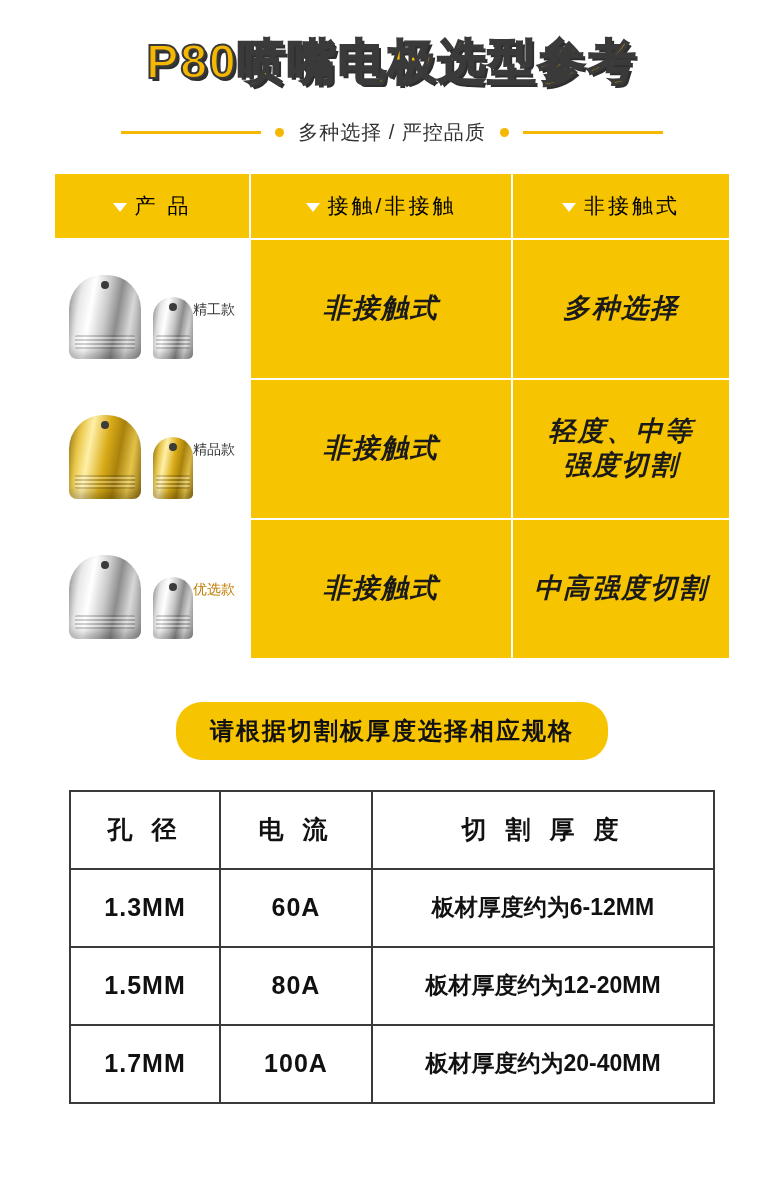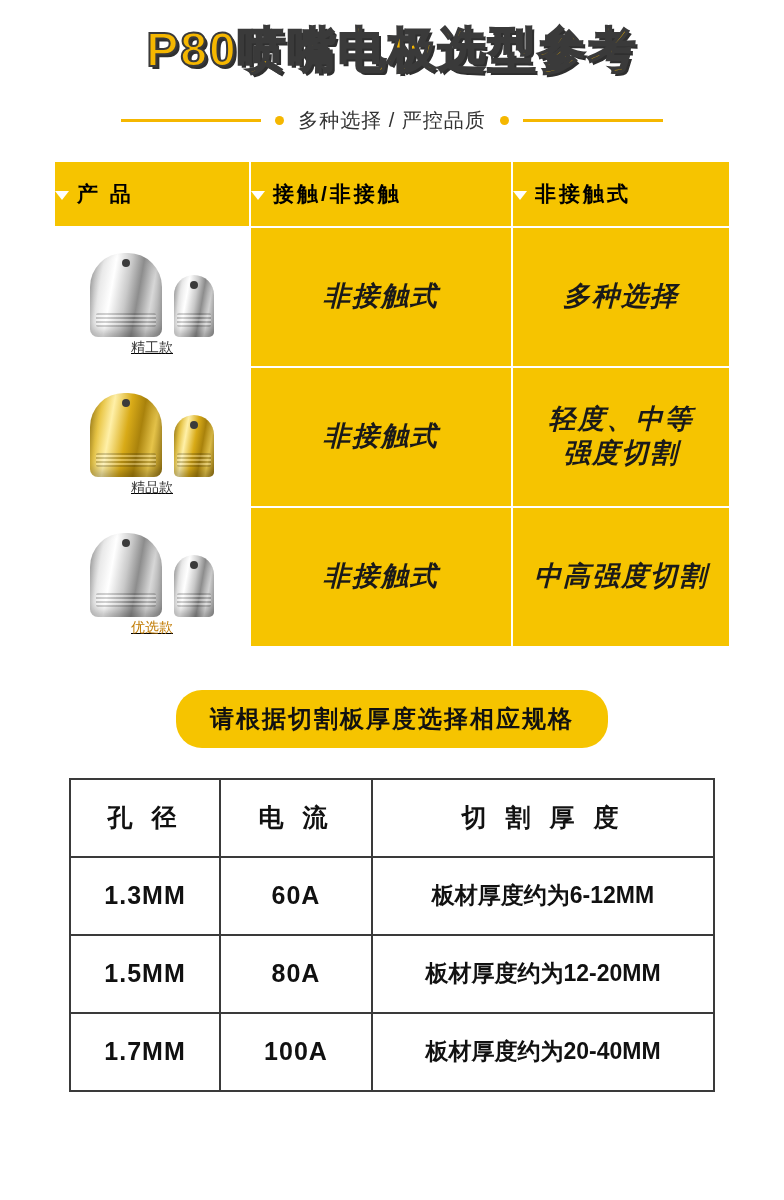--- a/index.html
+++ b/index.html
@@ -15,21 +15,21 @@
   }
   .page {
     position: relative;
     width: 784px;
     height: 1200px;
     background: #ffffff;
   }
 
   
   .header {
-    padding-top: 24px;
+    padding-top: 36px;
     text-align: center;
   }
   .title {
     font-size: 48px;
     font-weight: bold;
     letter-spacing: 2px;
     color: #f5b700;
     -webkit-text-stroke: 2px #3a3a3a;
     text-shadow: 3px 3px 0 #2f2f2f;
     line-height: 1.1;
@@ -73,24 +73,25 @@
     border: 2px solid #ffffff;
     padding: 0;
   }
   .col-prod { width: 196px; }
   .col-contact { width: 262px; }
   .col-degree { width: 218px; }
 
   .hdr {
     background: #f6c400;
     height: 64px;
+    text-align: center;
     vertical-align: middle;
     color: #000;
     font-size: 21px;
-    font-weight: bold;
+    font-weight: normal;
     letter-spacing: 3px;
   }
   .hdr .caret {
     display: inline-block;
     width: 0; height: 0;
     border-left: 7px solid transparent;
     border-right: 7px solid transparent;
     border-top: 9px solid #ffffff;
     margin-right: 8px;
     vertical-align: middle;
@@ -108,25 +109,24 @@
     vertical-align: middle;
     color: #1a1a1a;
     font-size: 27px;
     font-weight: bold;
     letter-spacing: 2px;
     line-height: 1.25;
     font-style: italic;
   }
   .prod-cell-inner {
     display: flex;
-    flex-direction: column;
+    flex-direction: row;
     align-items: center;
     justify-content: center;
     height: 138px;
-    text-decoration: underline;
   }
   .nozzles {
     display: flex;
     align-items: flex-end;
     justify-content: center;
     gap: 12px;
     height: 100px;
   }
   .prod-label {
     font-size: 14px;

